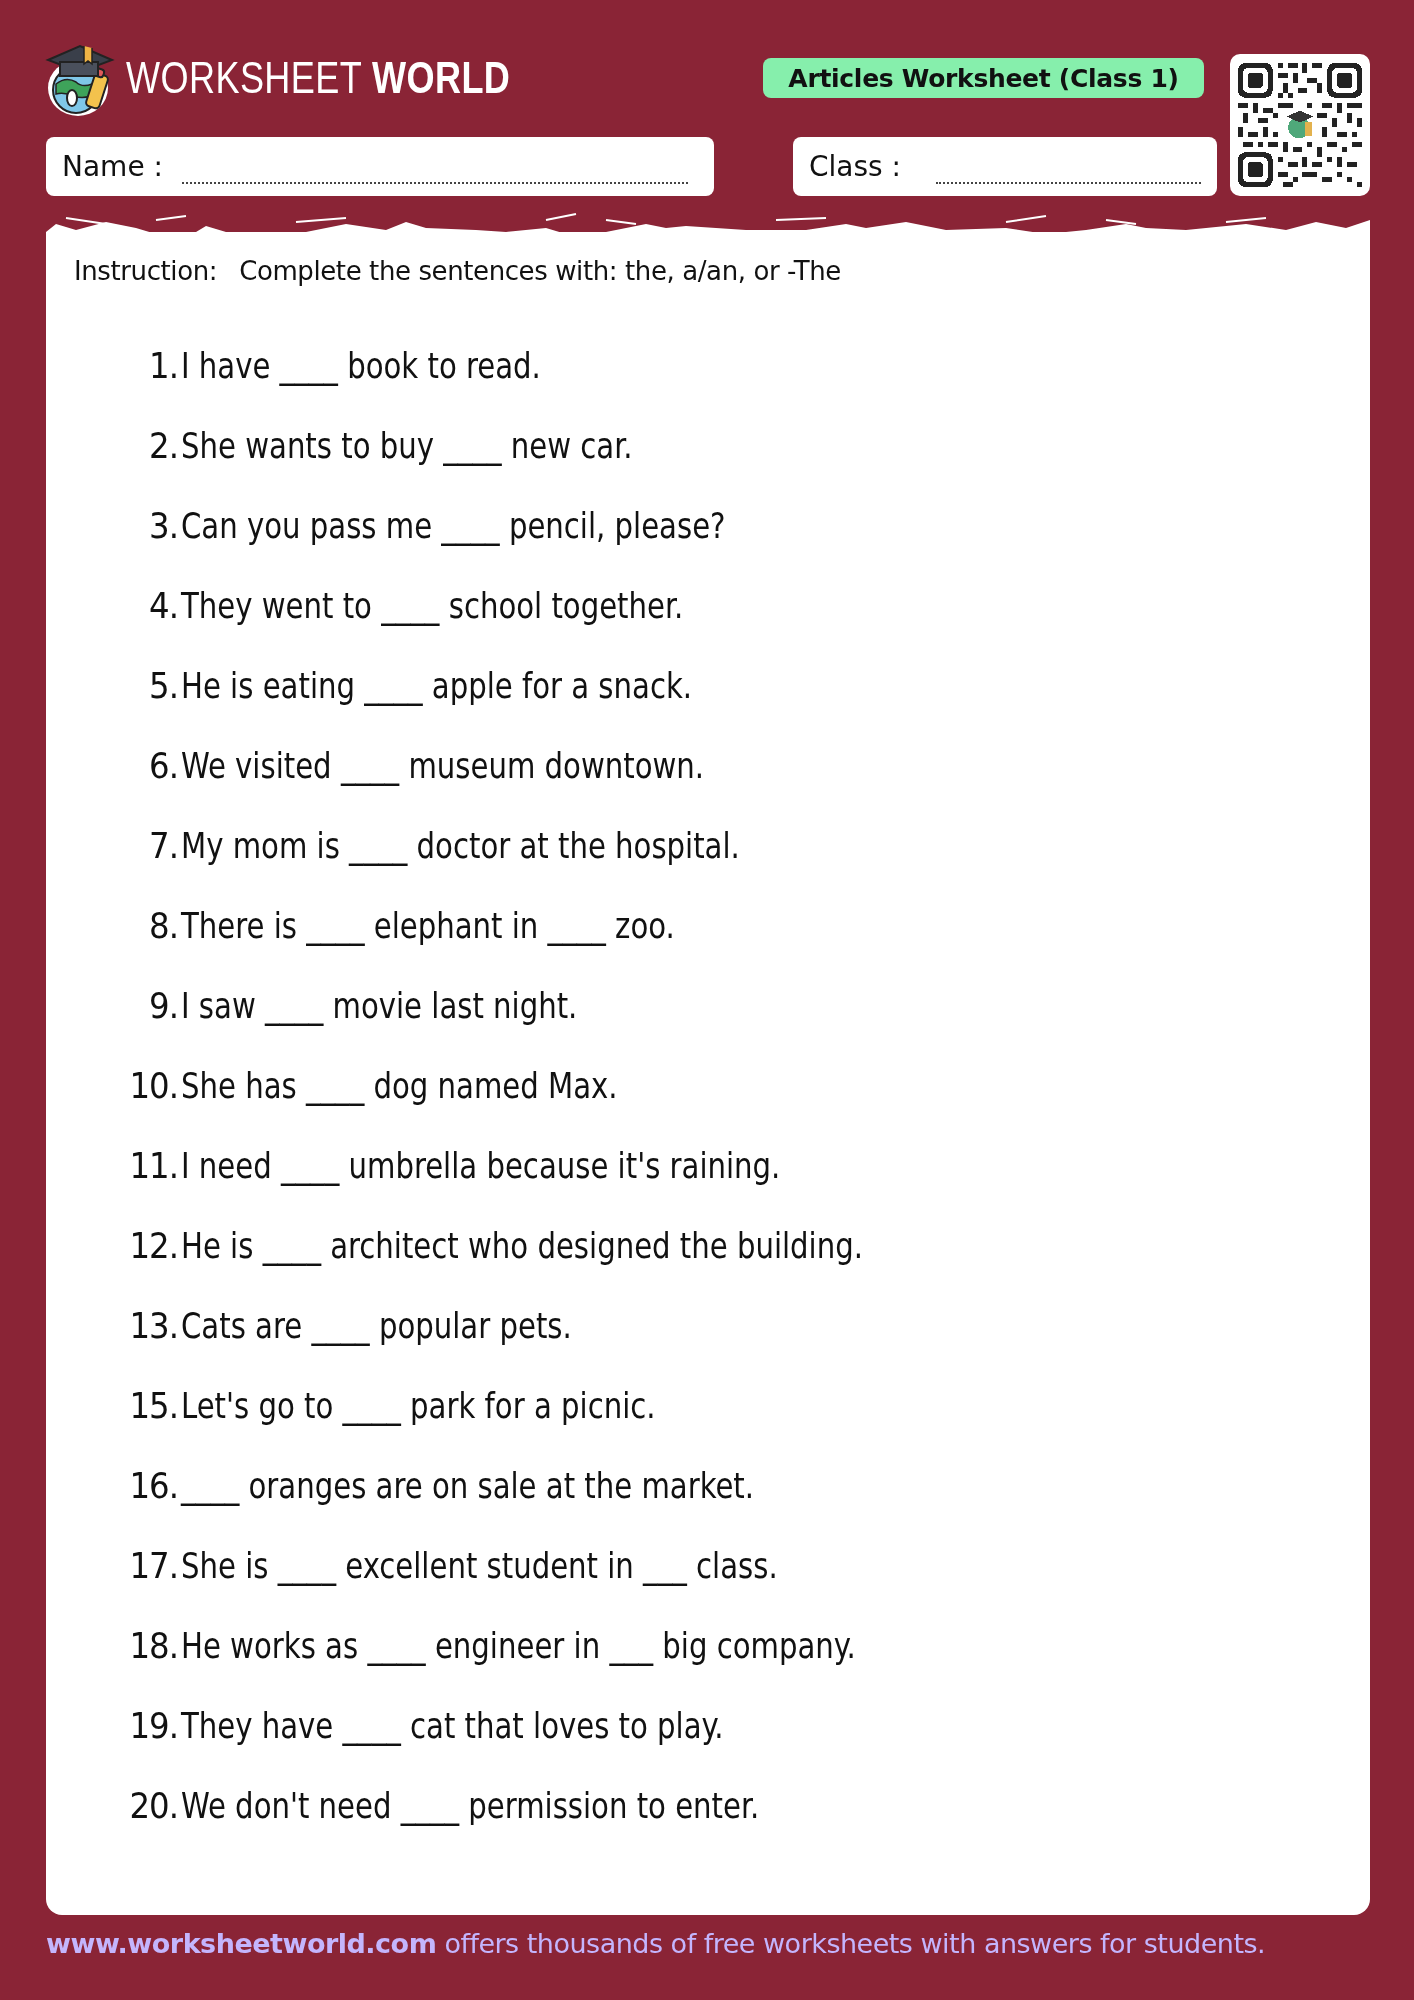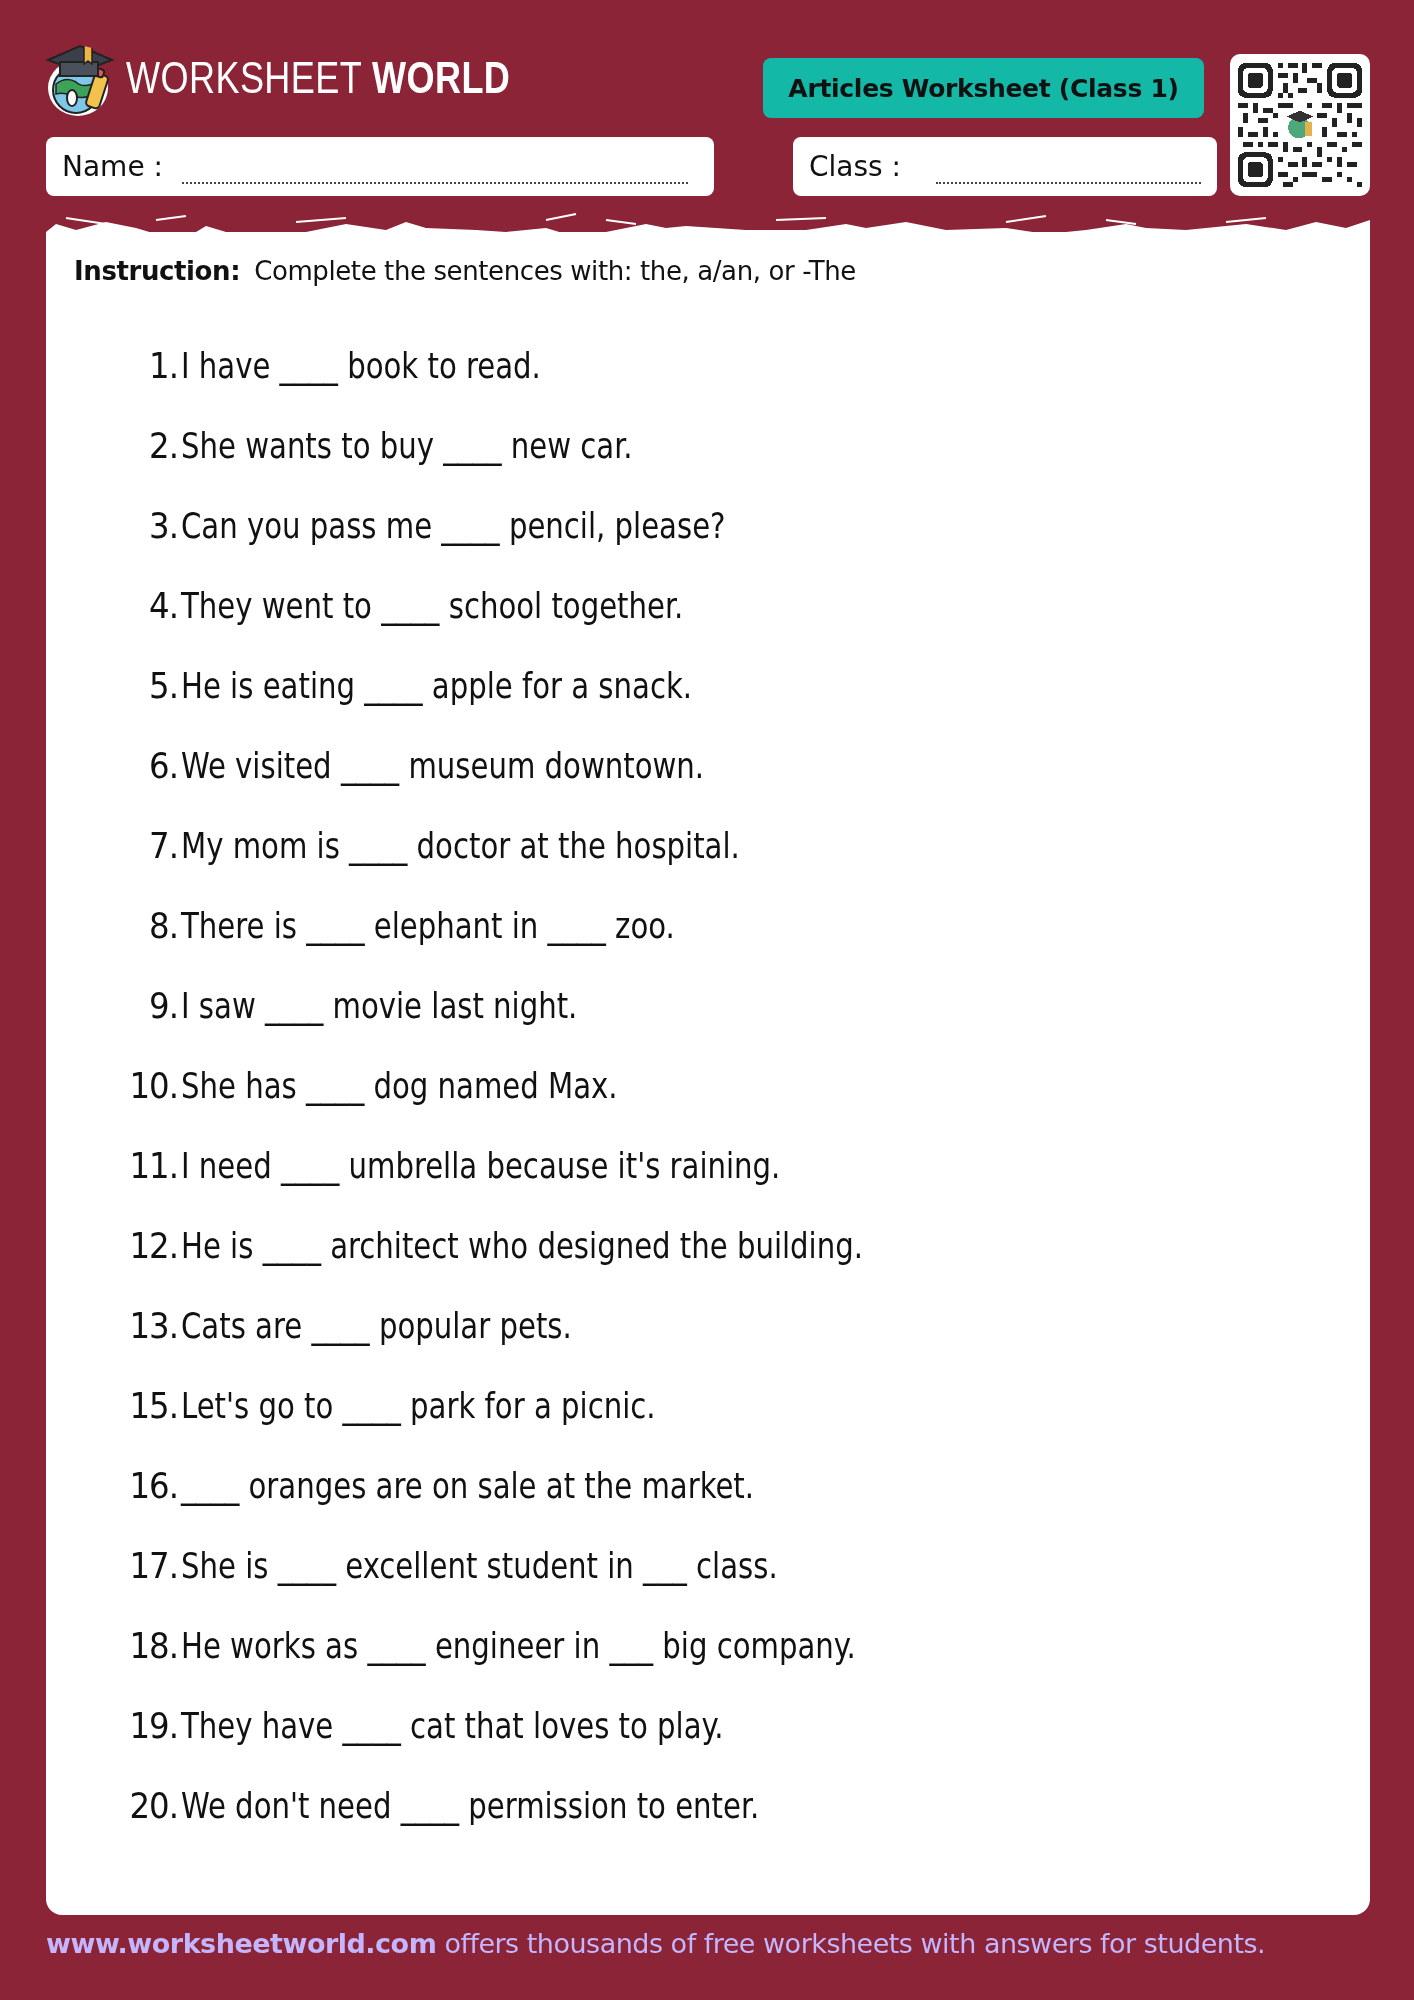--- a/index.html
+++ b/index.html
@@ -18,22 +18,22 @@
   .logo-text {
     color: #fff; font-size: 44px; letter-spacing: 0.5px;
     font-family: "Liberation Sans", sans-serif;
     transform: scaleX(0.82); transform-origin: left center;
     white-space: nowrap;
   }
   .logo-text .light { font-weight: 400; }
   .logo-text .bold { font-weight: 700; }
 
   .title-pill {
-    position: absolute; left: 763px; top: 58px; width: 441px; height: 60px;
-    background: #14b8a6; border-radius: 8px;
+    position: absolute; left: 763px; top: 58px; width: 441px; height: 40px;
+    background: #86efac; border-radius: 8px;
     display: flex; align-items: center; justify-content: center;
     font-size: 27px; font-weight: 700; color: #111;
     font-family: "DejaVu Sans", sans-serif;
     letter-spacing: -0.3px;
   }
   .title-pill span { font-weight: 600; font-size: 25px; }
 
   .qr-box {
     position: absolute; left: 1230px; top: 54px; width: 140px; height: 142px;
     background: #fff; border-radius: 10px;
@@ -66,21 +66,21 @@
     position: absolute; left: 46px; top: 210px; width: 1324px; height: 36px;
   }
 
   .instruction {
     position: absolute; left: 74px; top: 256px;
     font-family: "DejaVu Sans", sans-serif;
     font-size: 26px; color: #111;
     white-space: nowrap;
     letter-spacing: -0.4px;
   }
-  .instruction b { font-weight: 700; margin-right: 14px; }
+  .instruction b { font-weight: 400; margin-right: 22px; }
 
   .items {
     position: absolute; left: 0; top: 325px; width: 1414px;
     list-style: none; margin: 0; padding: 0;
   }
   .item {
     height: 80px; display: flex; align-items: center;
     font-family: "DejaVu Sans Condensed", "DejaVu Sans", sans-serif;
     font-size: 36px; color: #111;
     white-space: nowrap;

